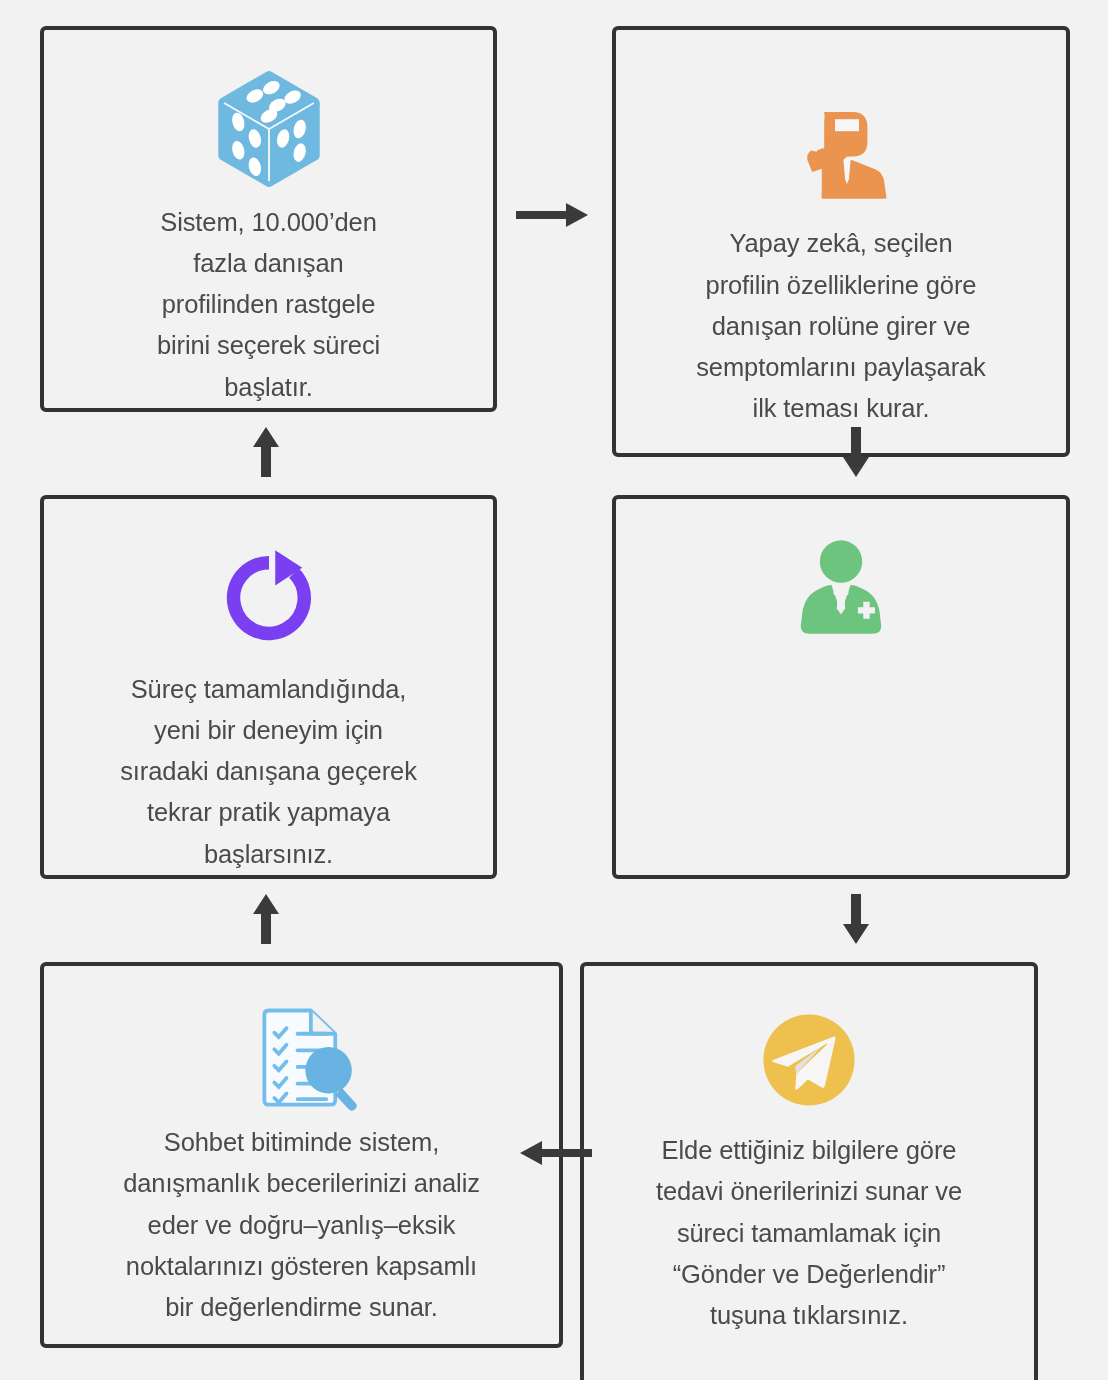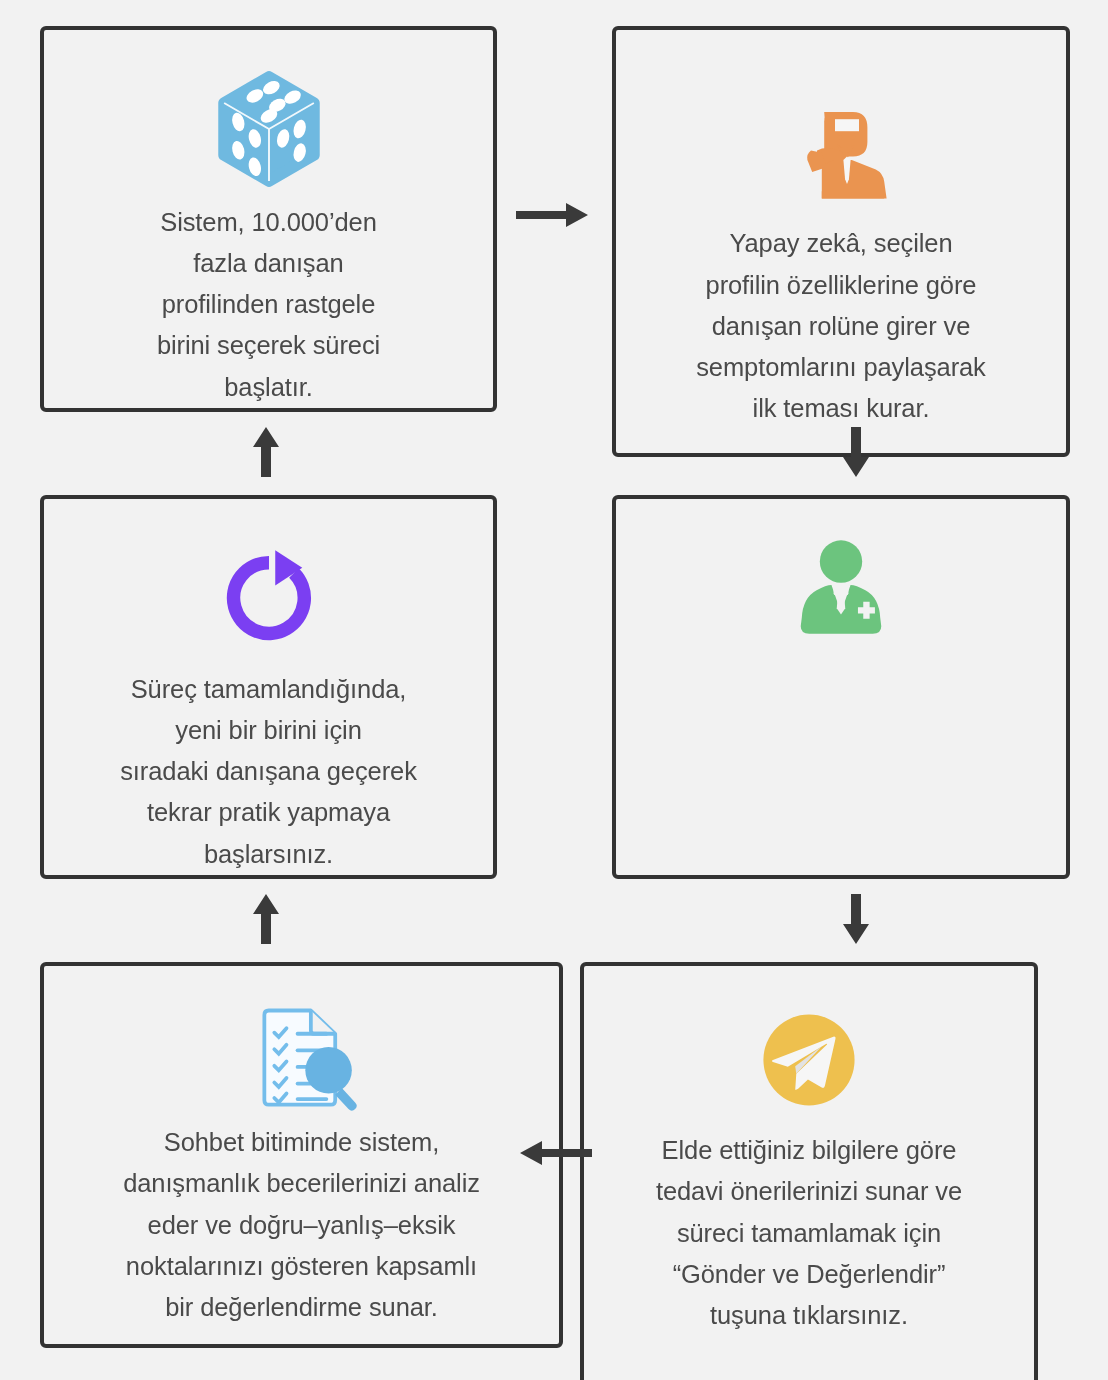--- a/index.html
+++ b/index.html
@@ -145,21 +145,21 @@
   <div class="card" id="card-4">
     <div class="card-icon">
       <svg width="104" height="104" viewBox="0 0 100 100">
         <g fill="none" stroke="#7b3ff2" stroke-width="13" stroke-linecap="butt">
           <path d="M50 16 a34 34 0 1 0 24 10"></path>
         </g>
         <path d="M56 4 L82 21 L56 38 Z" fill="#7b3ff2"></path>
       </svg>
     </div>
     <div class="card-text">Süreç tamamlandığında,
-yeni bir birini için
+yeni bir deneyim için
 sıradaki danışana geçerek
 tekrar pratik yapmaya
 başlarsınız.</div>
   </div>
 
   <div class="card" id="card-5">
     <div class="card-icon">
       <svg width="106" height="106" viewBox="0 0 100 100">
         <circle cx="50" cy="50" r="43" fill="#eec04e"></circle>
         <path d="M73 28 L16 50 q-2 1 0 1.8 l14 4.6 L66 35 q1.4 -0.8 1 0.4 L38 63 l-1 15 q1.6 0.4 3 -1 l9 -8.6 L62 76 q2.4 1.2 3 -1.6 L75 30 q0.6 -2.4 -2 -2 z" fill="#f6f6f6"></path>

